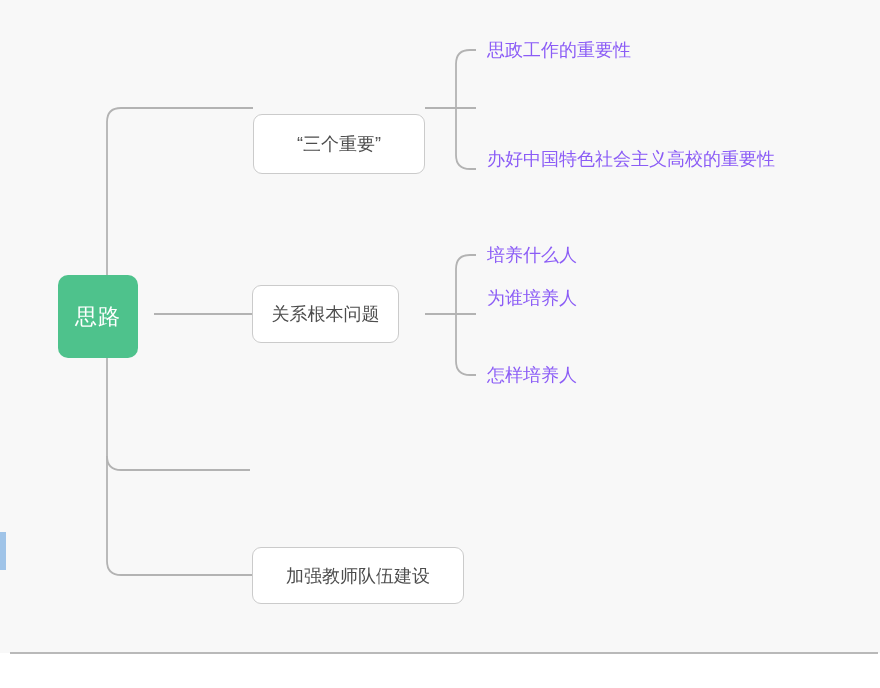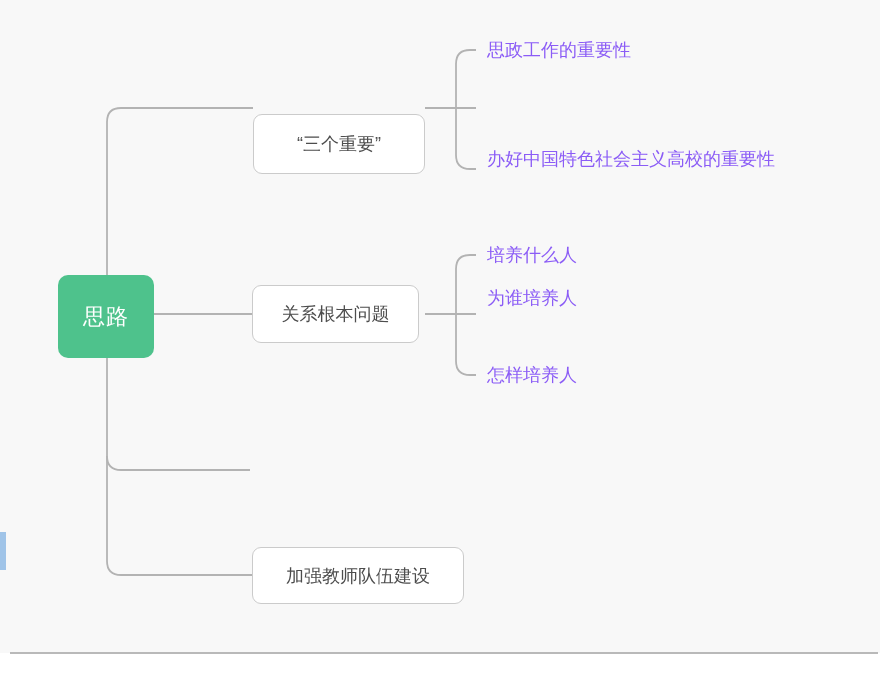--- a/index.html
+++ b/index.html
@@ -89,29 +89,29 @@
 
       <path d="M 425 108 H 476"></path>
       <path d="M 456 108 V 64 Q 456 50 470 50 H 476"></path>
       <path d="M 456 108 V 155 Q 456 169 470 169 H 476"></path>
 
       <path d="M 425 314 H 476"></path>
       <path d="M 456 314 V 269 Q 456 255 470 255 H 476"></path>
       <path d="M 456 314 V 361 Q 456 375 470 375 H 476"></path>
     </svg>
 
-    <div class="node node-root" style="left:58px; top:275px; width:96px; height:83px;">
+    <div class="node node-root" style="left:58px; top:275px; width:80px; height:83px;">
       <span>思路</span>
     </div>
 
     <div class="node node-branch" style="left:253px; top:78px; width:172px; height:60px;margin-top:36px;">
       <span>“三个重要”</span>
     </div>
 
-    <div class="node node-branch" style="left:252px; top:285px; width:167px; height:58px;">
+    <div class="node node-branch" style="left:252px; top:285px; width:147px; height:58px;">
       <span>关系根本问题</span>
     </div>
 
 
     <div class="node node-branch" style="left:252px; top:547px; width:212px; height:57px;">
       <span>加强教师队伍建设</span>
     </div>
 
     <div class="node node-leaf" style="left:487px; top:50px;">
       <span>思政工作的重要性</span>

